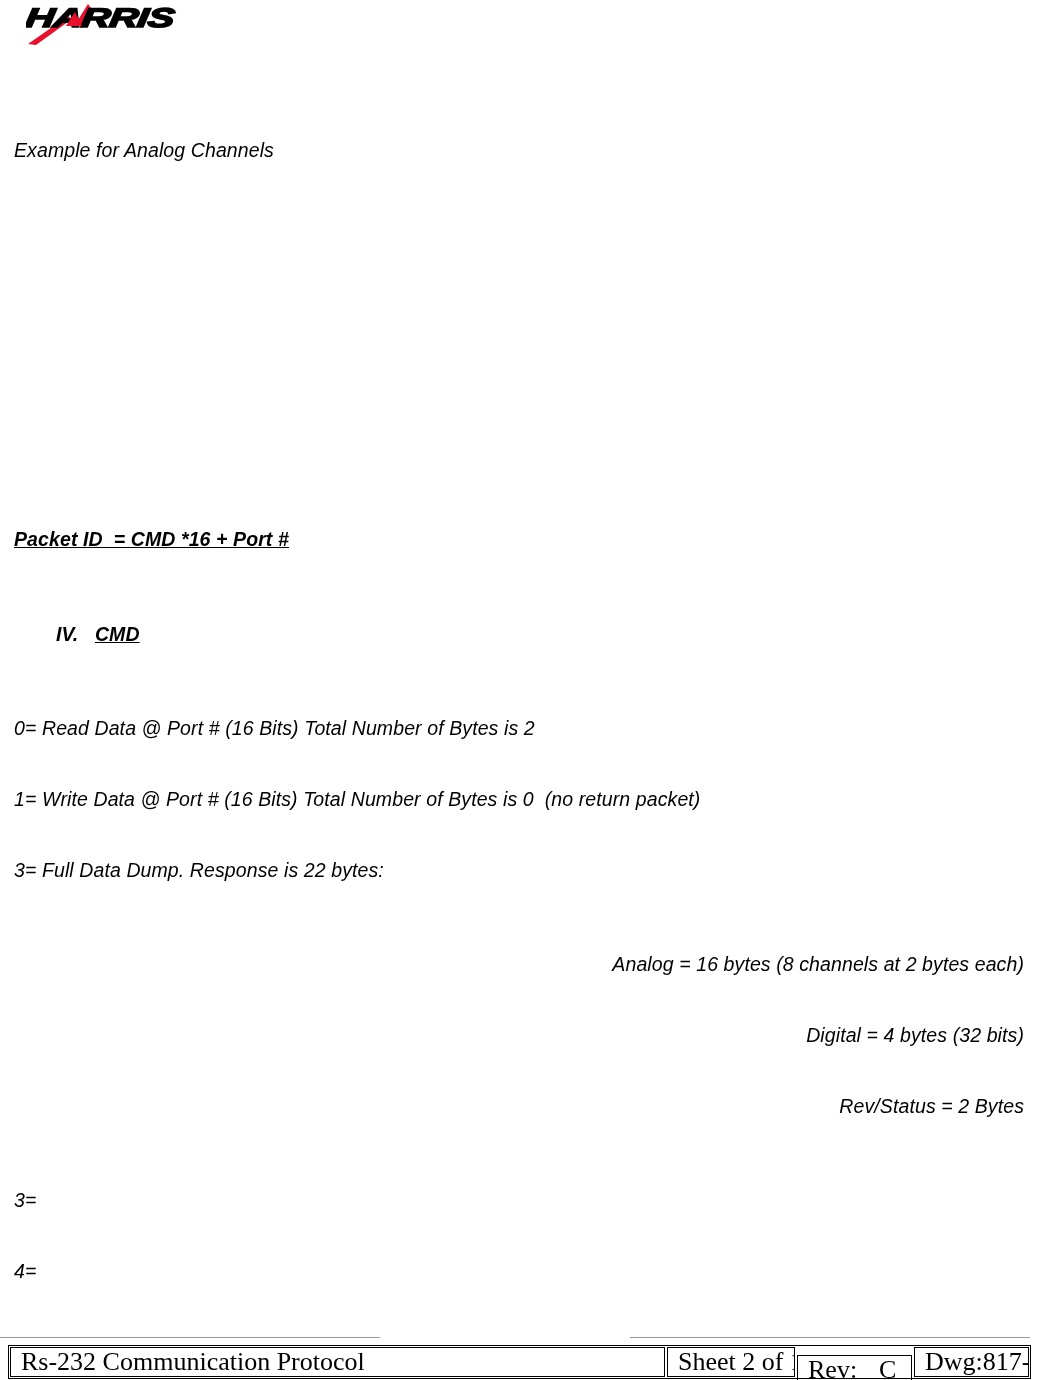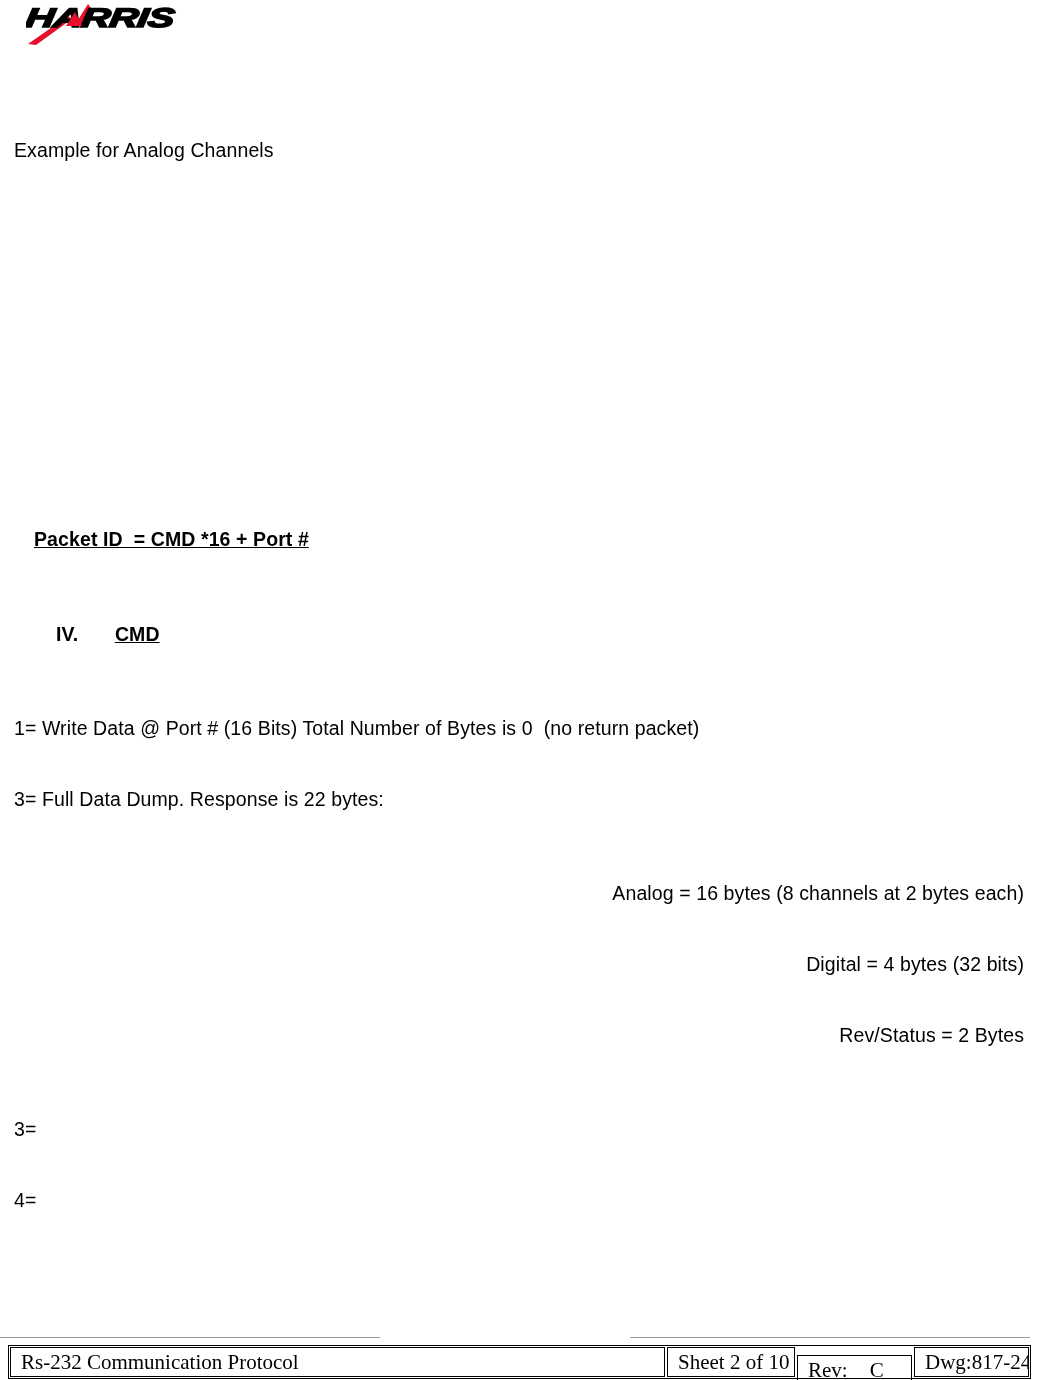--- a/index.html
+++ b/index.html
@@ -40,39 +40,40 @@
     top: 68px;
     width: 1010px;
     font-size: 19.5px;
     line-height: 23.6px;
     letter-spacing: 0.1px;
     white-space: pre;
   }
   .line {
     white-space: pre;
     min-height: 23.6px;
+    font-style: italic;
   }
   .blank { height: 23.6px; }
   .blank-half { height: 12px; }
 
   .b { font-weight: bold; }
-  .bu { font-weight: bold; text-decoration: underline; margin-left: 20px; }
+  .bu { font-weight: bold; text-decoration: underline; }
 
   .ind1 { padding-left: 86px; text-align: right; }   
   .ind-roman { padding-left: 42px; }
 
   
   .footer-table {
     position: absolute;
     left: 8px;
     top: 1345px;
     width: 1023px;
     height: 34px;
     font-family: "Liberation Serif", serif;
-    font-size: 21px;
+    font-size: 26px;
     box-sizing: border-box;
   }
   .ft-outer {
     position: absolute;
     left: 0; top: 0;
     width: 1023px;
     height: 34px;
     border: 1px solid #000;
     box-sizing: border-box;
   }
@@ -146,20 +147,21 @@
 
     <div class="blank"></div>
     <div class="blank"></div>
     <div class="blank"></div>
     <div class="blank-half"></div>
 
     <div class="line bu">Packet ID  = CMD *16 + Port #</div>
 
     <div class="line ind-roman"><span class="b">IV.</span><span class="b">   </span><span class="bu">CMD</span></div>
 
+    <div class="line">0= Read Data @ Port # (16 Bits) Total Number of Bytes is 2</div>
     <div class="line">1= Write Data @ Port # (16 Bits) Total Number of Bytes is 0  (no return packet)</div>
     <div class="line">3= Full Data Dump. Response is 22 bytes:</div>
 
     <div class="line ind1">Analog = 16 bytes (8 channels at 2 bytes each)</div>
     <div class="line ind1">Digital = 4 bytes (32 bits)</div>
     <div class="line ind1">Rev/Status = 2 Bytes</div>
 
     <div class="line">3=</div>
     <div class="line">4=</div>
     

